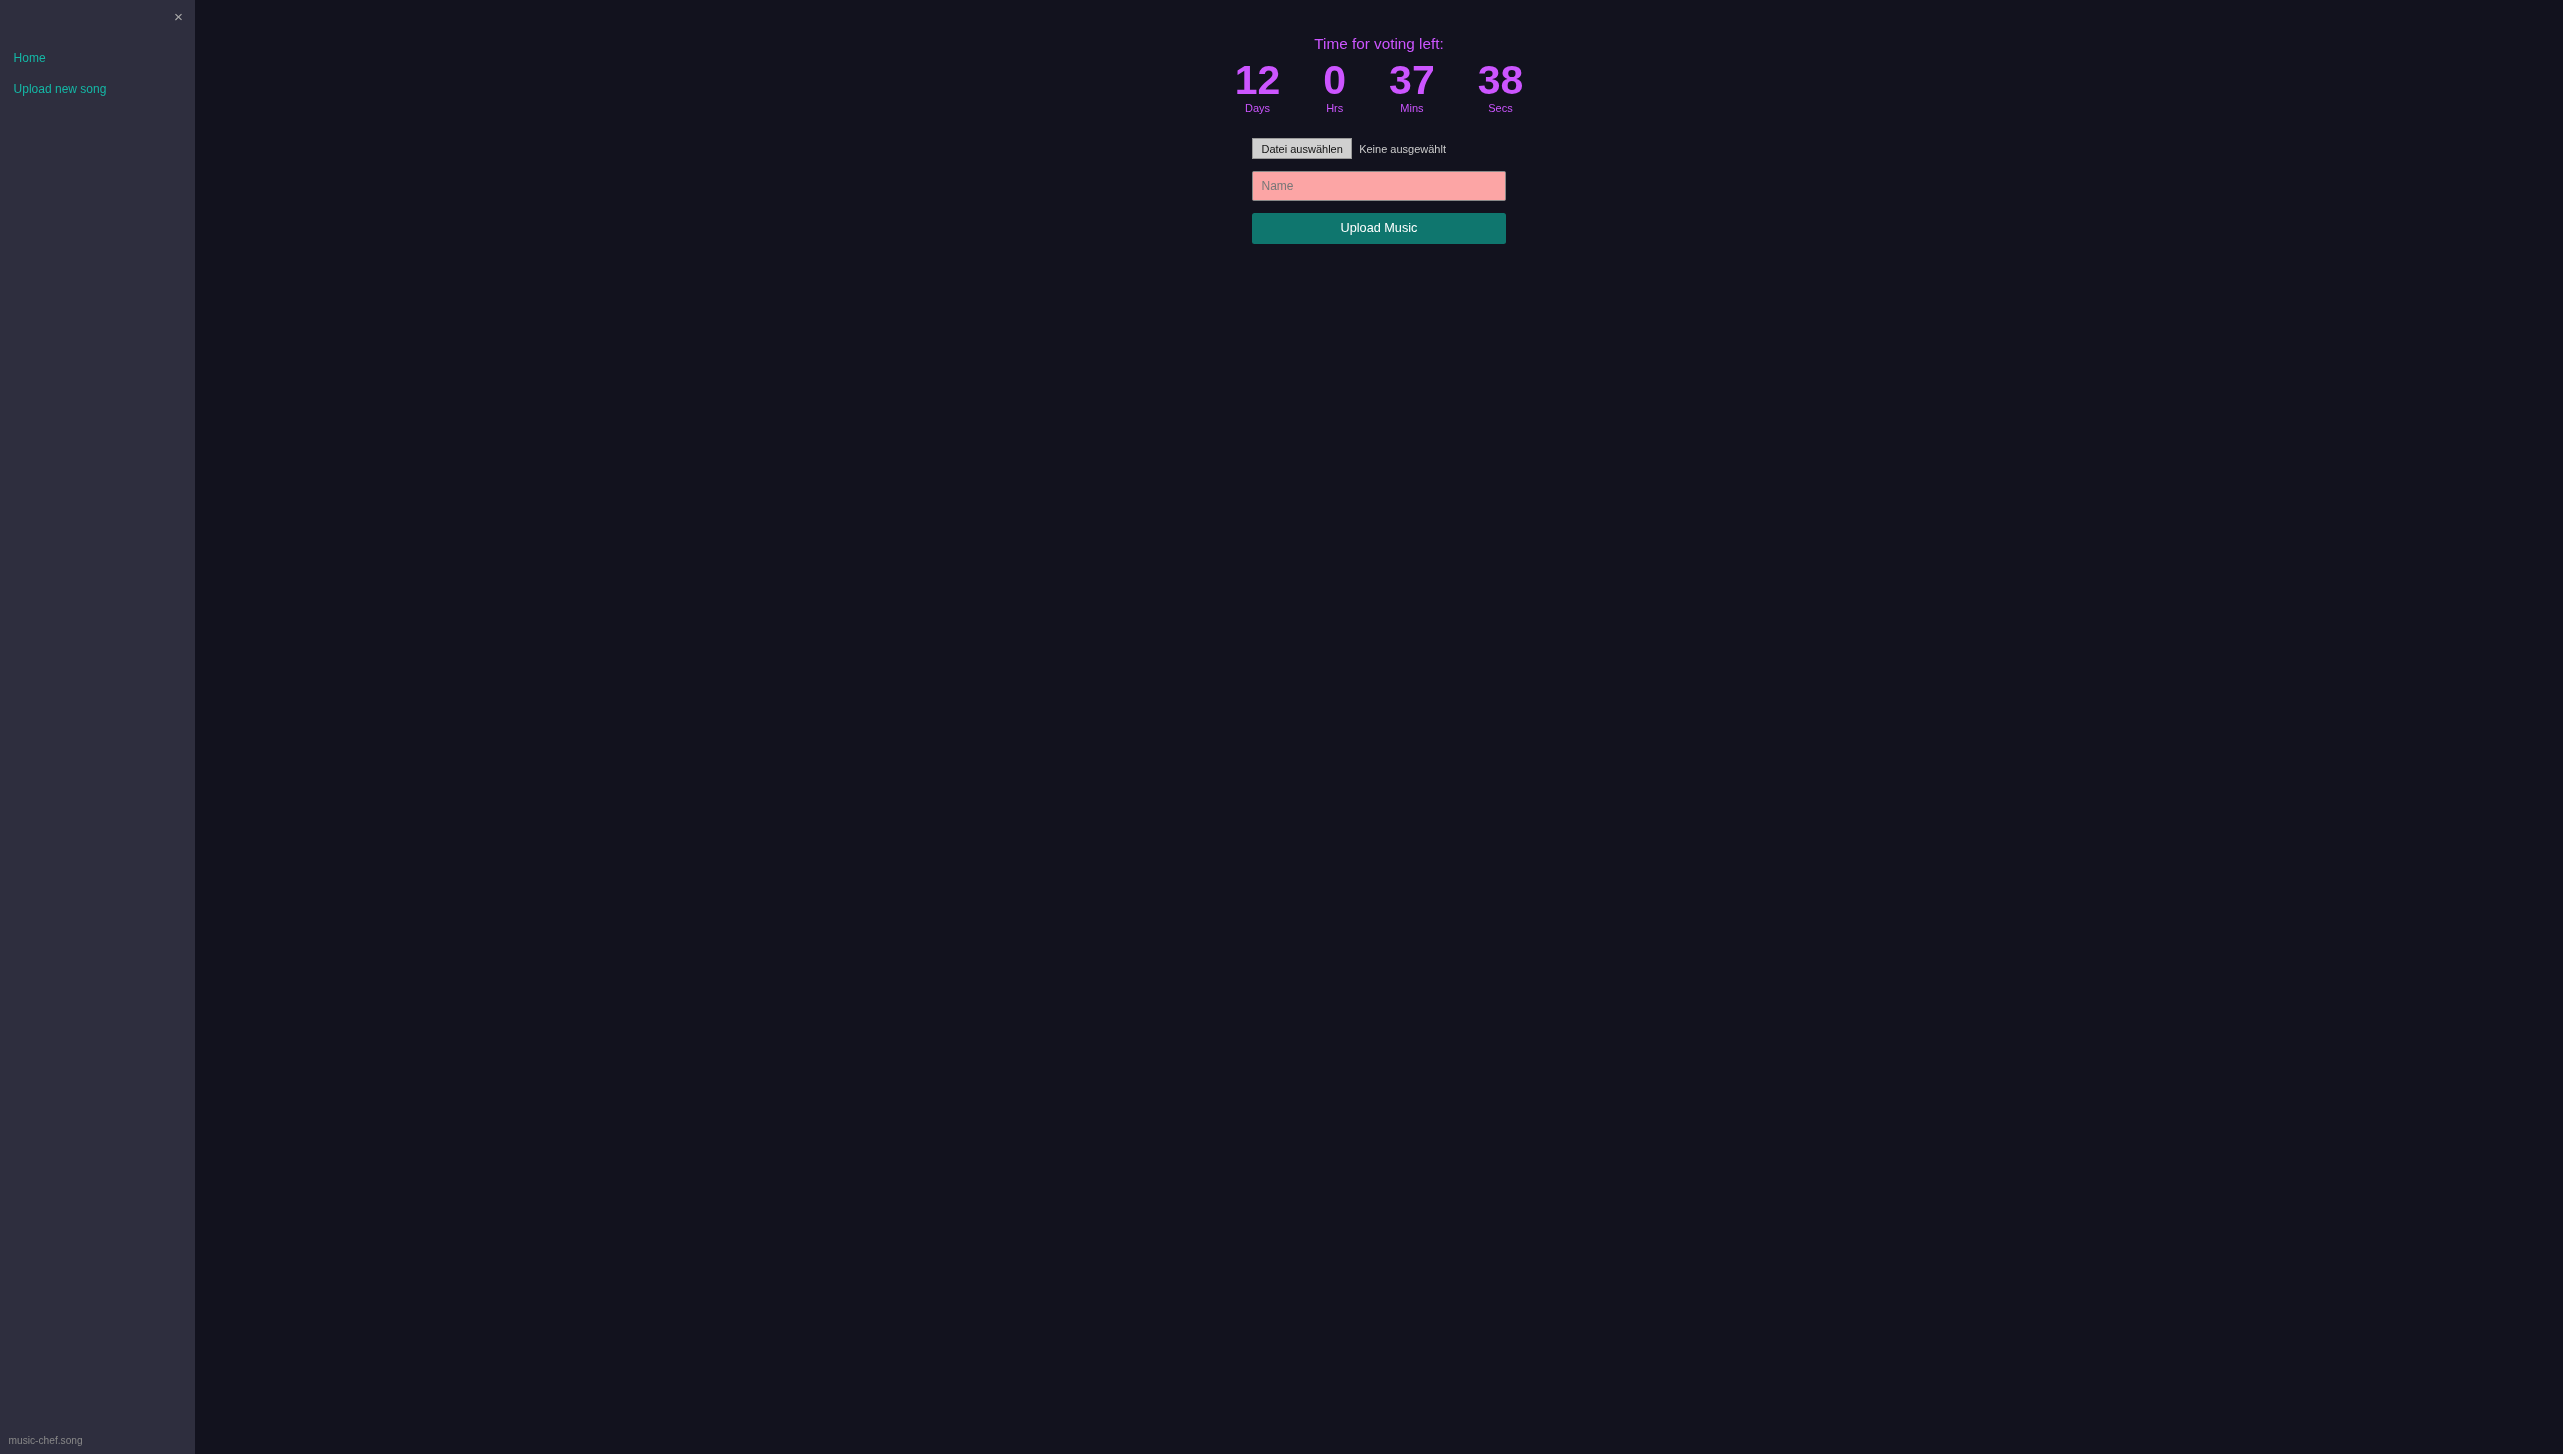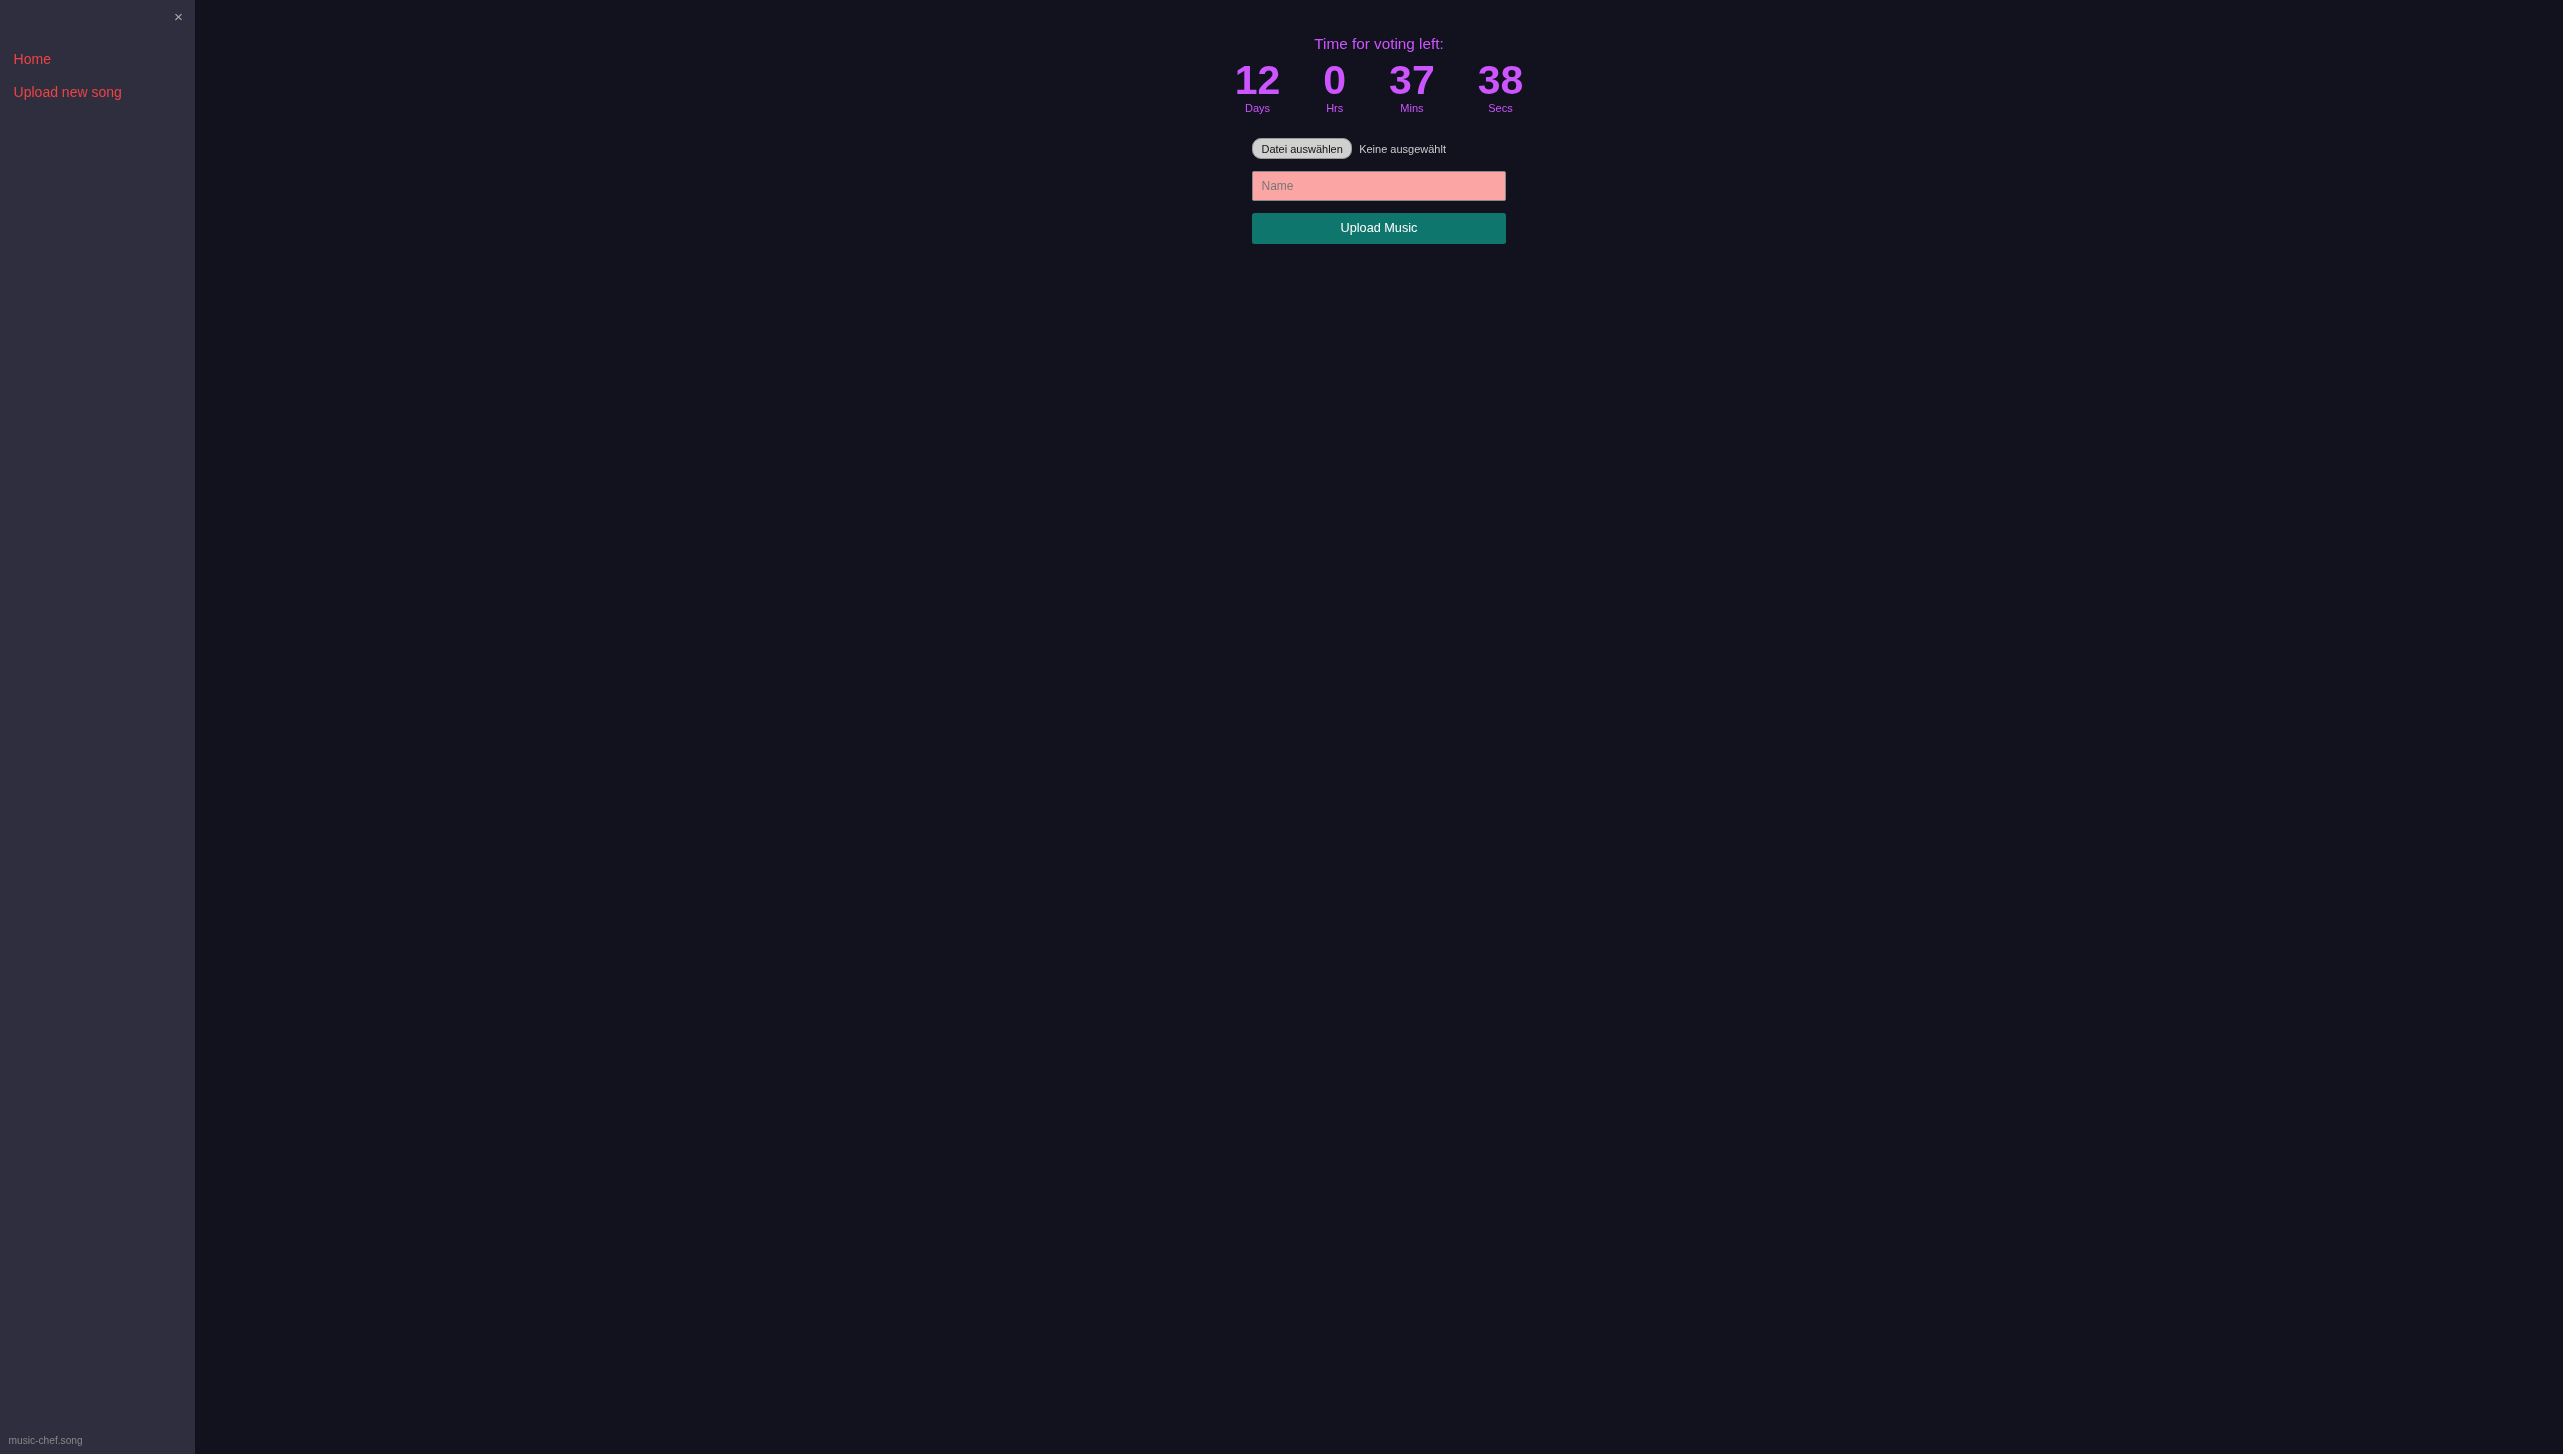--- a/index.html
+++ b/index.html
@@ -42,22 +42,22 @@
 
     .sidebar-nav {
       margin-top: 34px;
       display: flex;
       flex-direction: column;
       gap: 3.4px;
     }
 
     .sidebar-link {
       padding: 6.8px 13.6px;
-      font-size: 14px;
-      color: #ef4444;
+      font-size: 12px;
+      color: #14b8a6;
       cursor: pointer;
       text-decoration: none;
       display: block;
     }
 
     
     #sidebar-footer {
       position: absolute;
       bottom: 8.5px;
       left: 8.5px;
@@ -130,21 +130,21 @@
       gap: 6.8px;
     }
 
     #file-choose-btn {
       background-color: #d0d0d0;
       color: #111;
       border: 0.8px solid #999;
       padding: 3.4px 8.5px;
       font-size: 11px;
       cursor: pointer;
-      border-radius: 9px;
+      border-radius: 0;
     }
 
     #file-status-text {
       font-size: 11px;
       color: #ccc;
     }
 
     #name-input {
       width: 100%;
       background-color: #fca5a5;

